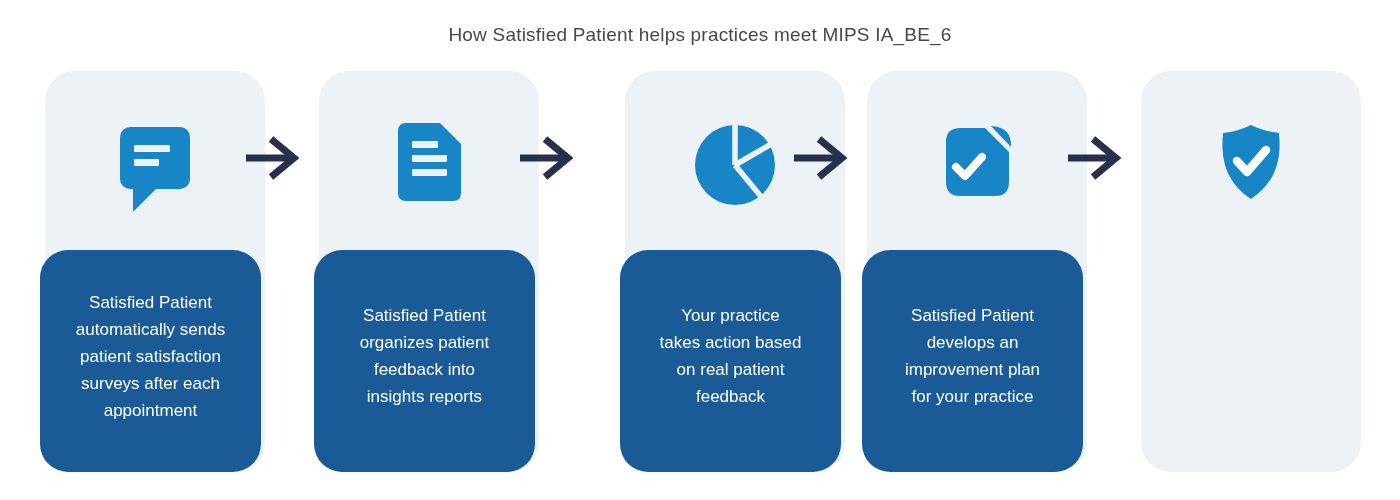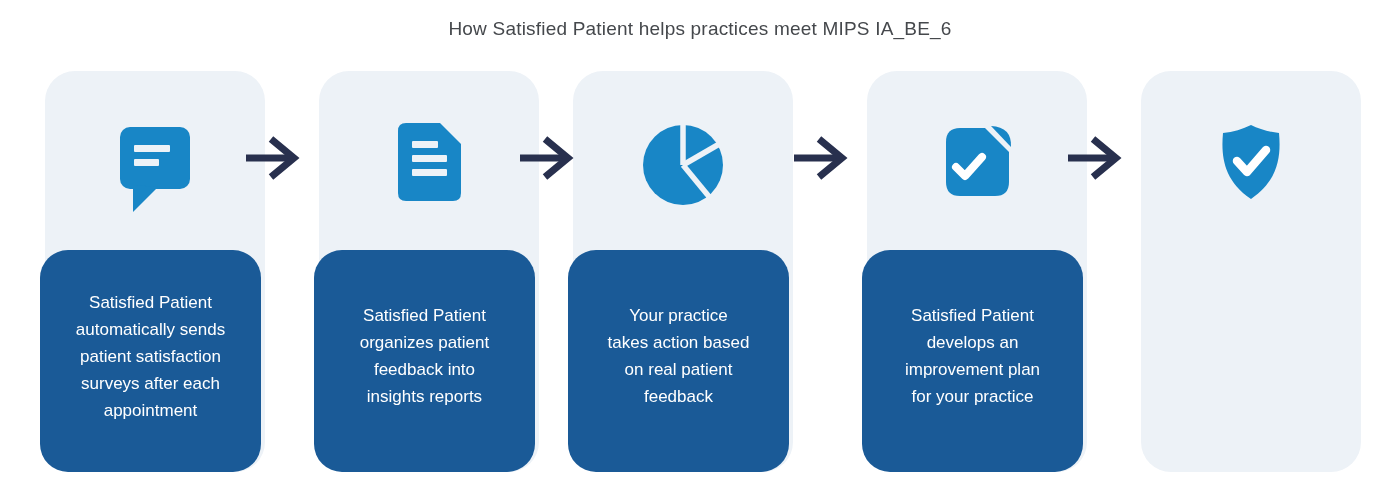--- a/index.html
+++ b/index.html
@@ -10,21 +10,21 @@
     --title-color: #45484c;
   }
   * { margin: 0; padding: 0; box-sizing: border-box; }
   html, body { background: #ffffff; }
   body {
     font-family: "Liberation Sans", "DejaVu Sans", sans-serif;
     width: 1400px; height: 500px;
   }
   .stage { position: relative; width: 1400px; height: 500px; background: #ffffff; overflow: hidden; }
   .title {
-    position: absolute; top: 18px; left: 0; width: 100%;
+    position: absolute; top: 24px; left: 0; width: 100%;
     text-align: center; font-size: 19px; font-weight: 400;
     color: var(--title-color); letter-spacing: 0.2px;
   }
   .col { position: absolute; top: 71px; width: 225px; height: 401px; }
   .light-card {
     position: absolute; left: 5px; right: 0; top: 0; bottom: 0;
     background: var(--card-light); border-radius: 30px; z-index: 1;
   }
   .icon-wrap {
     position: absolute; left: 5px; right: 0; top: 44px; height: 104px;
@@ -84,21 +84,21 @@
       </svg>
     </div>
     <div class="dark-card">
       <div class="card-text">Satisfied Patient
 organizes patient
 feedback into
 insights reports</div>
     </div>
   </div>
 
-  <div class="col" style="left:568px">
+  <div class="col" style="left:620px">
     <div class="light-card"></div>
     <div class="icon-wrap">
       <svg width="90" height="100" viewBox="0 0 90 100">
         <circle class="blue-fill" cx="45" cy="50" r="40"></circle>
         <line class="cutout-stroke" x1="45" y1="50" x2="45" y2="6" stroke-width="5.5"></line>
         <line class="cutout-stroke" x1="45" y1="50" x2="83" y2="28" stroke-width="5.5"></line>
         <line class="cutout-stroke" x1="45" y1="50" x2="73" y2="84" stroke-width="5.5"></line>
       </svg>
     </div>
     <div class="dark-card">

